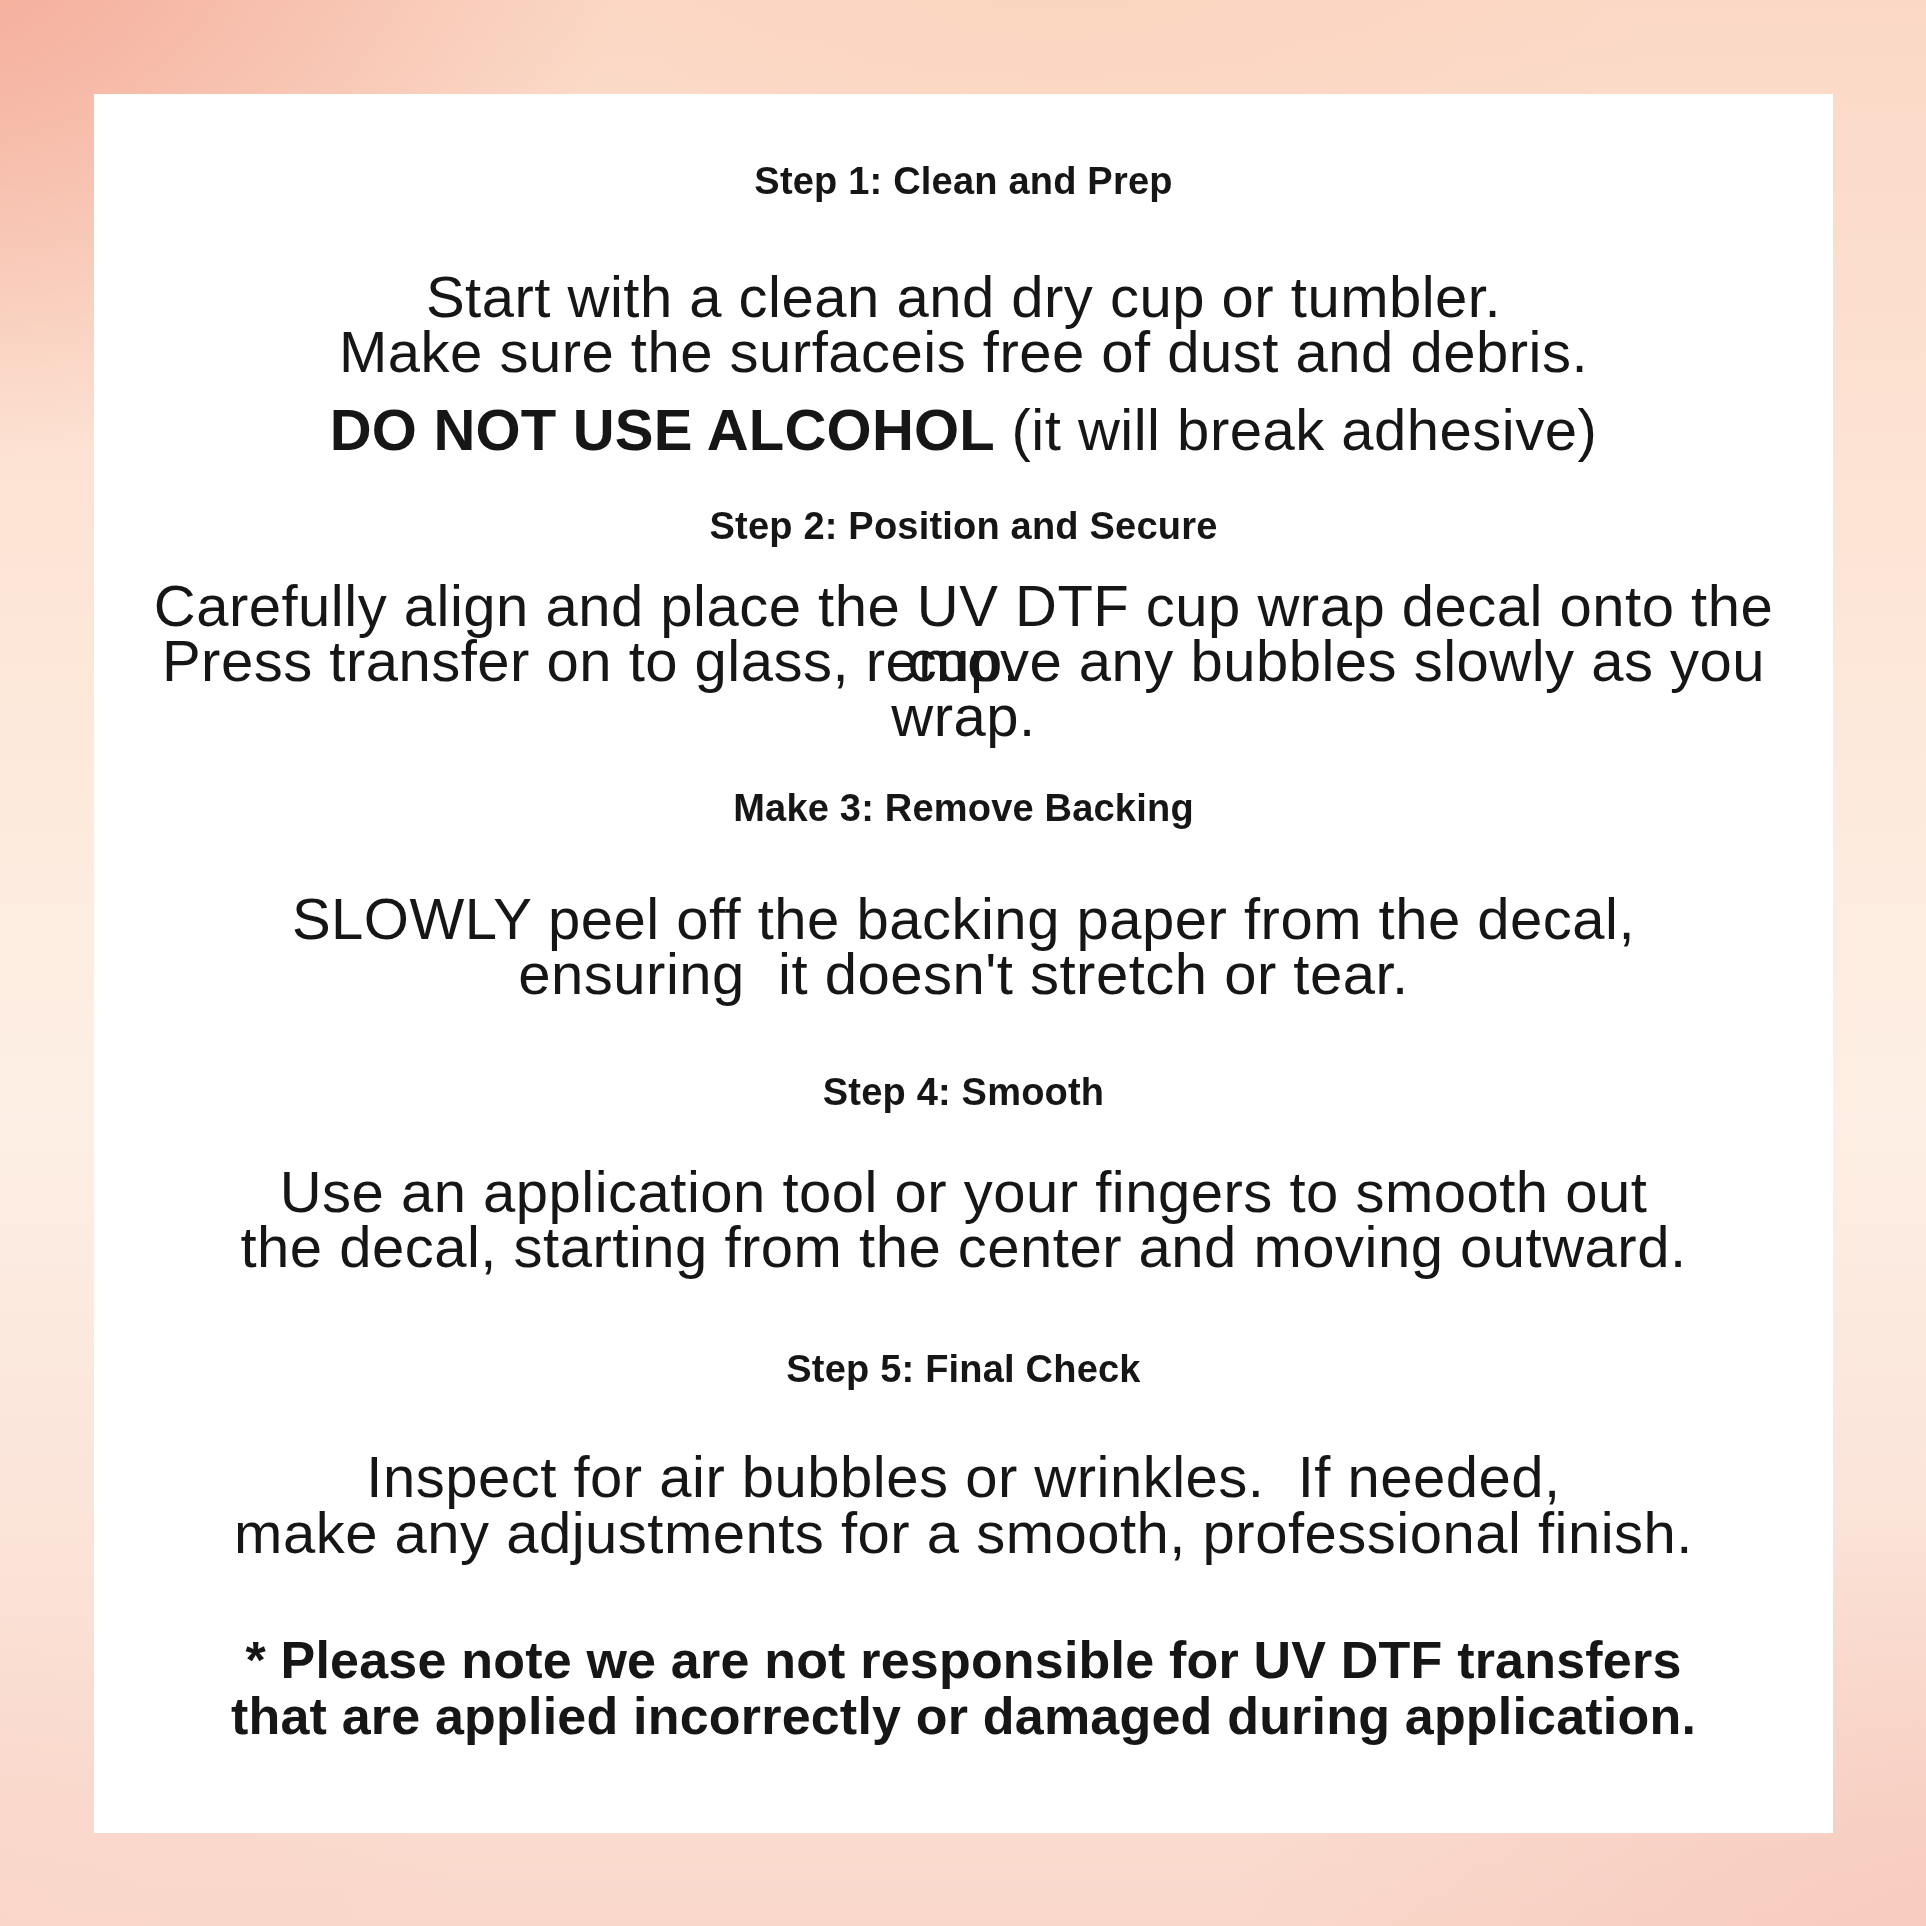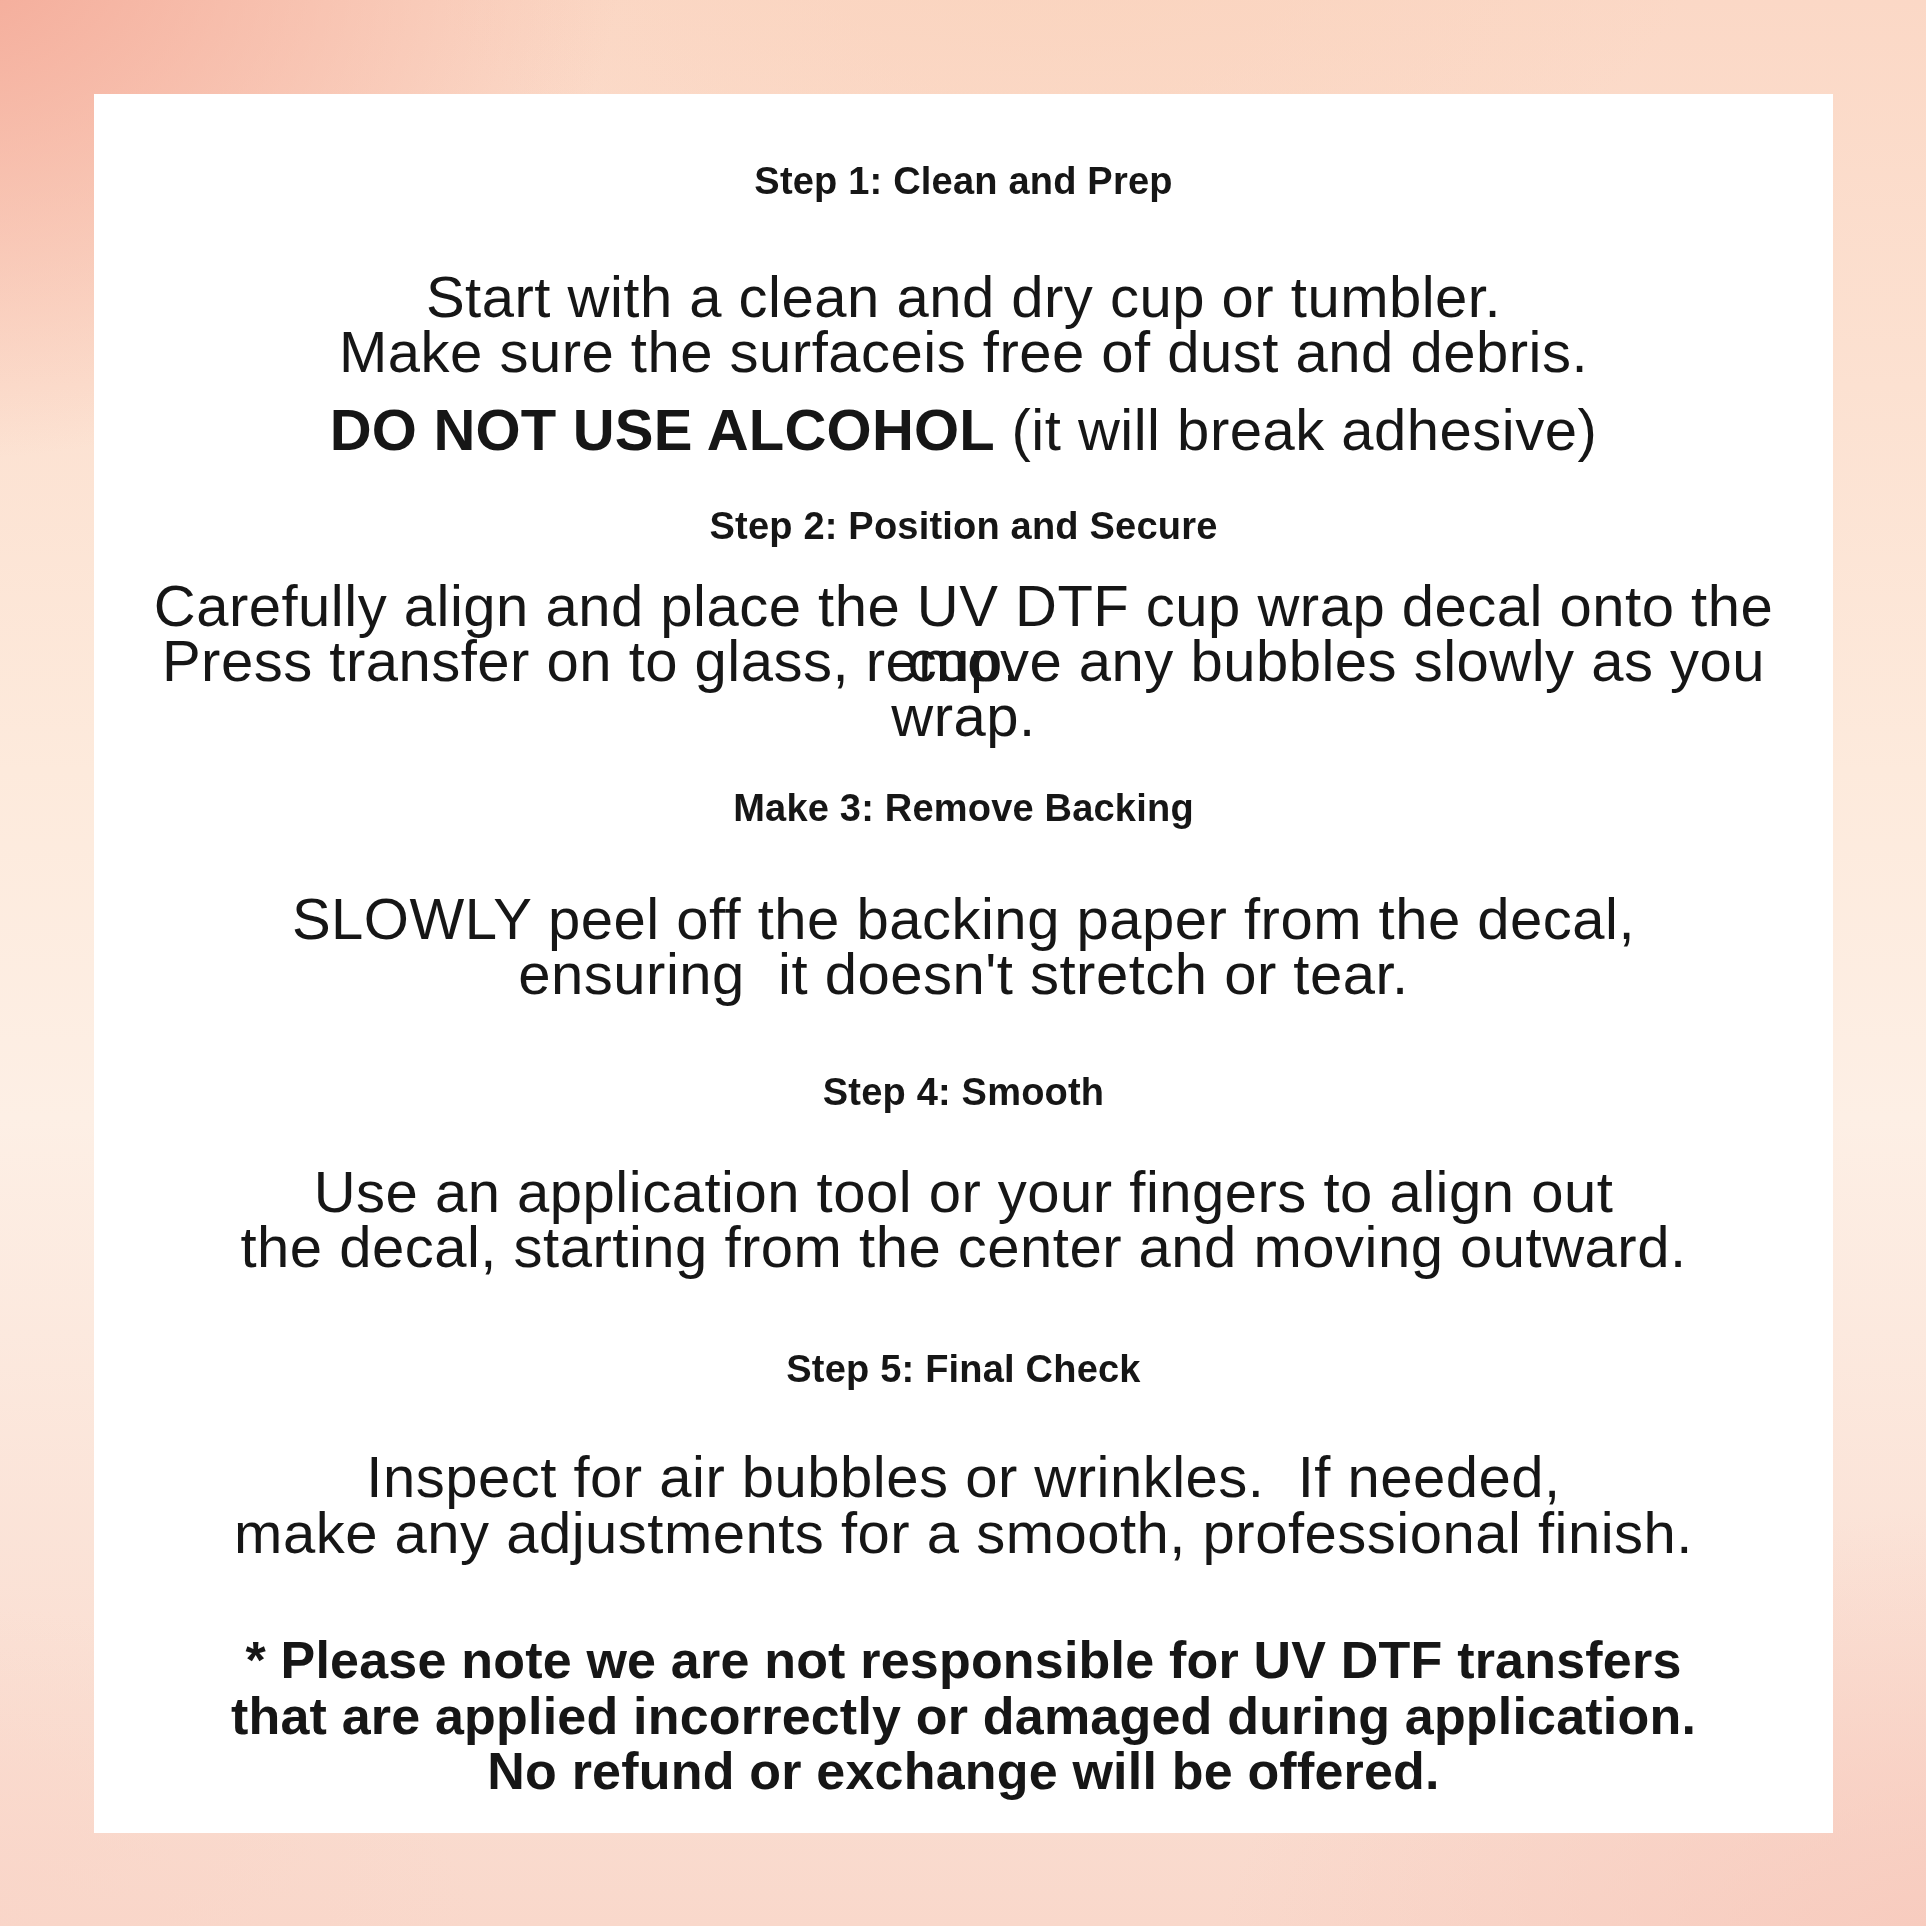--- a/index.html
+++ b/index.html
@@ -64,24 +64,23 @@
 
   <div class="line heading" style="top:526px">Step 2: Position and Secure</div>
   <div class="line body-text" style="top:633px">Carefully align and place the UV DTF cup wrap decal onto the cup.</div>
   <div class="line body-text" style="top:688px">Press transfer on to glass, remove any bubbles slowly as you wrap.</div>
 
   <div class="line heading" style="top:808px">Make 3: Remove Backing</div>
   <div class="line body-text" style="top:918px">SLOWLY peel off the backing paper from the decal,</div>
   <div class="line body-text" style="top:973px">ensuring  it doesn't stretch or tear.</div>
 
   <div class="line heading" style="top:1092px">Step 4: Smooth</div>
-  <div class="line body-text" style="top:1191px">Use an application tool or your fingers to align out</div>
+  <div class="line body-text" style="top:1191px">Use an application tool or your fingers to smooth out</div>
   <div class="line body-text" style="top:1246px">the decal, starting from the center and moving outward.</div>
 
   <div class="line heading" style="top:1369px">Step 5: Final Check</div>
   <div class="line body-text" style="top:1476px">Inspect for air bubbles or wrinkles.  If needed,</div>
   <div class="line body-text" style="top:1532px">make any adjustments for a smooth, professional finish.</div>
 
   <div class="line footer-text" style="top:1660px">* Please note we are not responsible for UV DTF transfers</div>
   <div class="line footer-text" style="top:1716px">that are applied incorrectly or damaged during application.</div>
-  <div class="line footer-text" style="top:1771px">No refund or exchange will be offered.</div>
 </div>
 
 
 </body></html>

